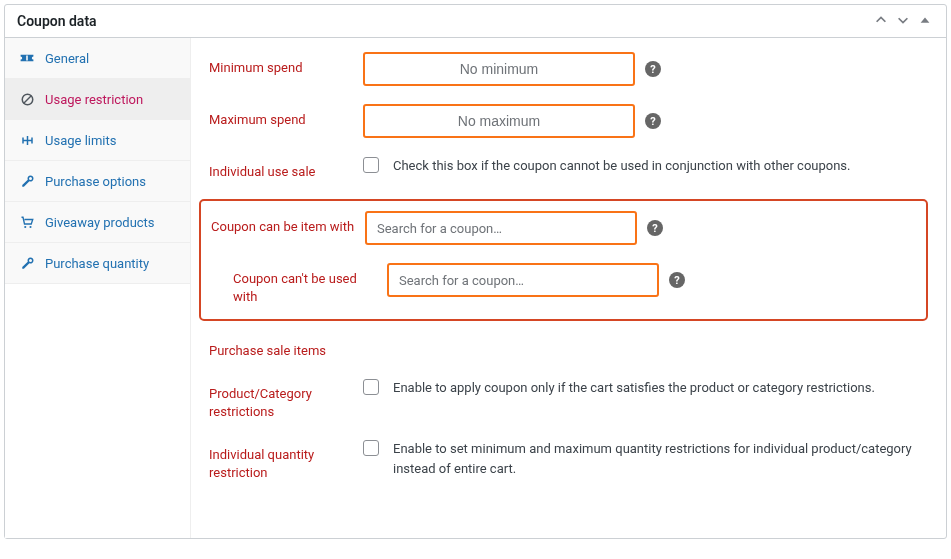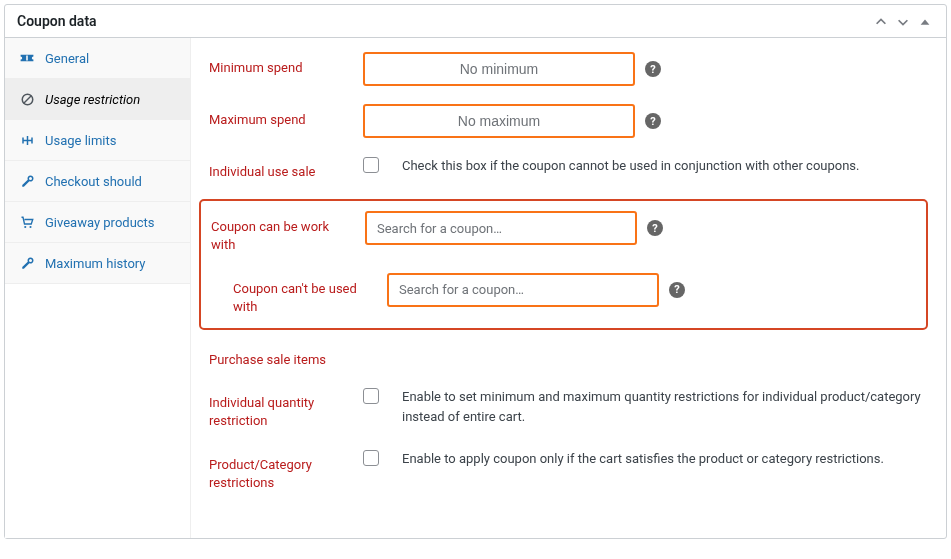--- a/index.html
+++ b/index.html
@@ -13,21 +13,21 @@
     }
     .panel {
       border: 1px solid #ccd0d4;
       border-radius: 3px;
       background: #fff;
       margin: 4px;
       width: 943px;
     }
     .panel-header {
       display: flex;
-      align-items: flex-end;
+      align-items: flex-start;
       justify-content: space-between;
       padding: 8px 12px;
       border-bottom: 1px solid #ccd0d4;
     }
     .panel-title {
       font-weight: 600;
       font-size: 14px;
     }
     .panel-controls {
       display: flex;
@@ -51,23 +51,22 @@
       gap: 10px;
       padding: 12px 14px;
       border-bottom: 1px solid #eee;
       color: #2271b1;
       font-size: 13px;
       cursor: pointer;
       background: #f9f9f9;
     }
     .sidebar-item.active {
       background: #eeeeee;
-      color: #000000;
+      color: #be185d;
       position: relative;
-      font-style: italic;
     }
     .sidebar-item .sicon {
       width: 16px;
       height: 16px;
       display: inline-flex;
       align-items: center;
       justify-content: center;
       color: inherit;
     }
     .content {
@@ -124,21 +123,21 @@
       font-weight: bold;
       display: inline-flex;
       align-items: center;
       justify-content: center;
       margin-top: 9px;
       cursor: help;
     }
     .checkbox-wrap {
       display: flex;
       align-items: flex-start;
-      gap: 23px;
+      gap: 14px;
     }
     .checkbox {
       width: 16px;
       height: 16px;
       border: 1px solid #8c8f94;
       border-radius: 3px;
       background: #fff;
       flex-shrink: 0;
       margin-top: 1px;
       cursor: pointer;
@@ -216,41 +215,41 @@
         </span>
         <span>Usage limits</span>
       </div>
 
       <div class="sidebar-item">
         <span class="sicon">
           <svg width="15" height="15" viewBox="0 0 20 20">
               <path fill="#2271b1" d="M14 2a4 4 0 00-3.7 5.5L3 14.8V17h2.2l7.3-7.3A4 4 0 1014 2zm0 2a2 2 0 110 4 2 2 0 010-4z"></path>
             </svg>
         </span>
-        <span>Checkout should</span>
+        <span>Purchase options</span>
       </div>
 
       <div class="sidebar-item">
         <span class="sicon">
           <svg width="15" height="15" viewBox="0 0 20 20">
               <path fill="none" stroke="#2271b1" stroke-width="1.8" d="M2 3h2l2 9h9l2-6H6"></path>
               <circle cx="7" cy="16" r="1.4" fill="#2271b1"></circle>
               <circle cx="14" cy="16" r="1.4" fill="#2271b1"></circle>
             </svg>
         </span>
         <span>Giveaway products</span>
       </div>
 
       <div class="sidebar-item">
         <span class="sicon">
           <svg width="15" height="15" viewBox="0 0 20 20">
               <path fill="#2271b1" d="M14 2a4 4 0 00-3.7 5.5L3 14.8V17h2.2l7.3-7.3A4 4 0 1014 2zm0 2a2 2 0 110 4 2 2 0 010-4z"></path>
             </svg>
         </span>
-        <span>Maximum history</span>
+        <span>Purchase quantity</span>
       </div>
 
     </div>
 
     <div class="content">
 
       <div class="field-row">
         <div class="field-label">Minimum spend</div>
         <div class="field-body">
           <input class="text-input" type="text" placeholder="No minimum" style="">
@@ -271,21 +270,21 @@
         <div class="field-body">
           <div class="checkbox-wrap">
             <div class="checkbox"></div>
             <div class="chk-label">Check this box if the coupon cannot be used in conjunction with other coupons.</div>
           </div>
         </div>
       </div>
 
       <div class="highlight-box">
         <div class="field-row">
-          <div class="field-label">Coupon can be work with</div>
+          <div class="field-label">Coupon can be item with</div>
           <div class="field-body">
             <div class="search-box">
               <span class="ph">Search for a coupon…</span>
             </div>
             <span class="help-icon">?</span>
           </div>
         </div>
 
         <div class="field-row">
           <div class="field-label">Coupon can't be used with</div>
@@ -296,34 +295,34 @@
             <span class="help-icon">?</span>
           </div>
         </div>
       </div>
 
       <div class="field-row">
         <div class="field-label">Purchase sale items</div>
       </div>
 
       <div class="field-row">
+        <div class="field-label">Product/Category restrictions</div>
+        <div class="field-body">
+          <div class="checkbox-wrap">
+            <div class="checkbox"></div>
+            <div class="chk-label">Enable to apply coupon only if the cart satisfies the product or category restrictions.</div>
+          </div>
+        </div>
+      </div>
+
+      <div class="field-row">
         <div class="field-label">Individual quantity restriction</div>
         <div class="field-body">
           <div class="checkbox-wrap">
             <div class="checkbox"></div>
             <div class="chk-label">Enable to set minimum and maximum quantity restrictions for individual product/category instead of entire cart.</div>
           </div>
         </div>
       </div>
 
-      <div class="field-row">
-        <div class="field-label">Product/Category restrictions</div>
-        <div class="field-body">
-          <div class="checkbox-wrap">
-            <div class="checkbox"></div>
-            <div class="chk-label">Enable to apply coupon only if the cart satisfies the product or category restrictions.</div>
-          </div>
-        </div>
-      </div>
-
     </div>
   </div>
 </div>
 
 </body></html>

